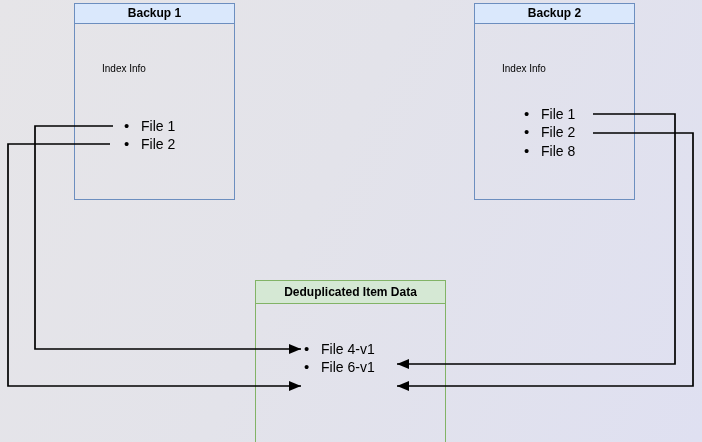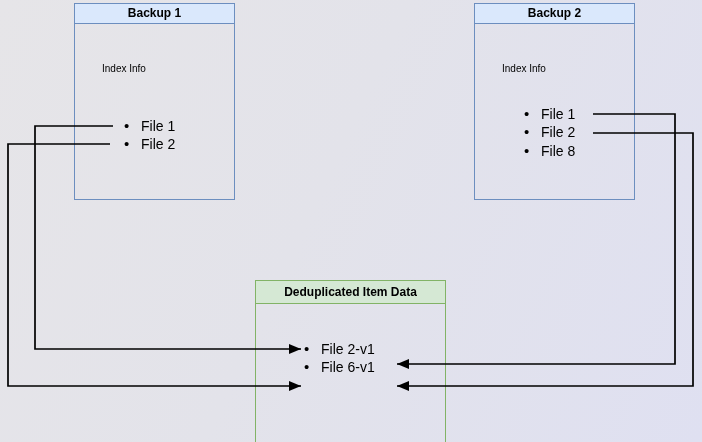--- a/index.html
+++ b/index.html
@@ -94,18 +94,18 @@
     <ul class="filelist" style="left:48px; top:101px;">
       <li>File 1</li>
       <li>File 2</li>
       <li>File 8</li>
     </ul>
   </div>
 
   <div class="box green" style="left:255px; top:280px; width:191px; height:180px;">
     <div class="box-title">Deduplicated Item Data</div>
     <ul class="filelist" style="left:47px; top:59px;">
-      <li>File 2-v1</li>
+      <li>File 4-v1</li>
       <li>File 6-v1</li>
     </ul>
   </div>
 
 </div>
 
 </body></html>

